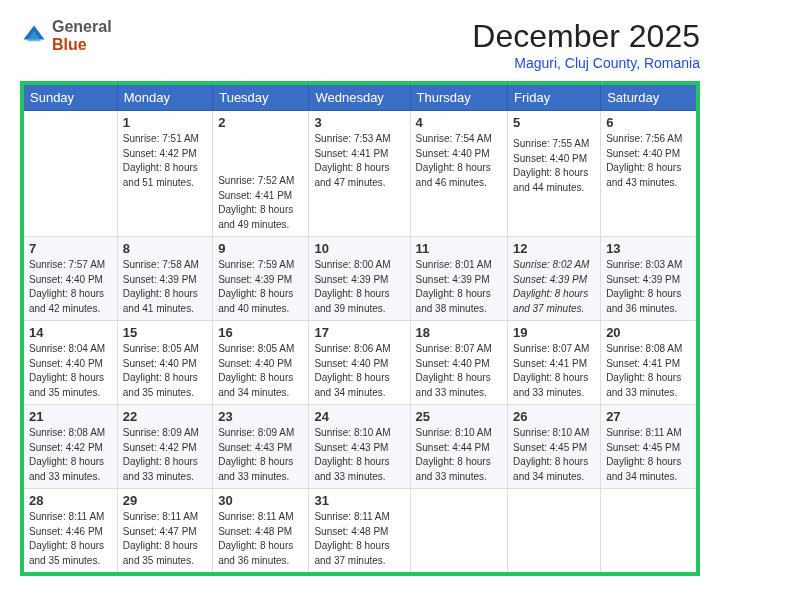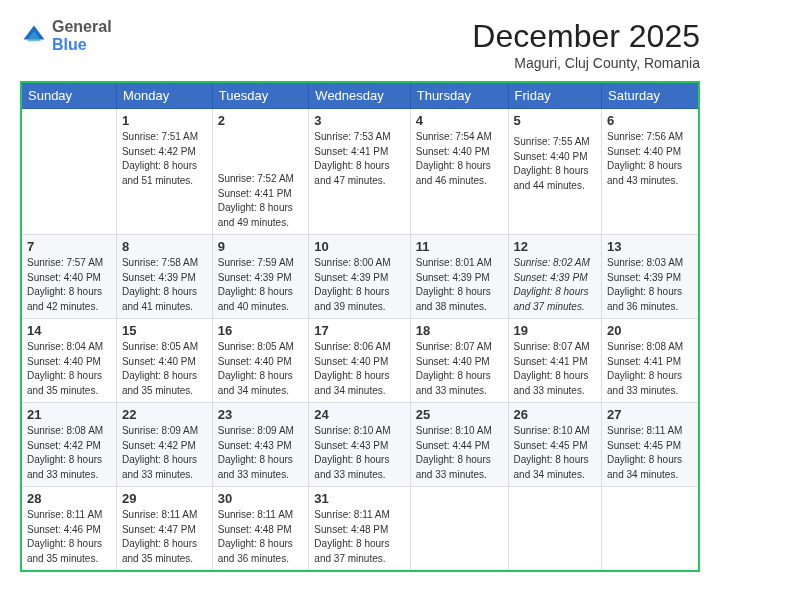--- a/index.html
+++ b/index.html
@@ -26,42 +26,42 @@
       display: flex;
       align-items: center;
       gap: 4px;
     }
     .logo-text {
       font-size: 16px;
       font-weight: bold;
       line-height: 1.1;
     }
     .logo-general { color: #555; }
-    .logo-blue { color: #3b82f6; }
+    .logo-blue { color: #c2410c; }
     .logo-icon {
       width: 28px;
       height: 28px;
     }
     .title-section {
       text-align: right;
       margin-left: 18px;
     }
     .month-title {
       font-size: 32px;
       font-weight: normal;
       color: #222;
     }
     .location {
       font-size: 14px;
-      color: #404040;
+      color: #1d4ed8;
     }
     .calendar {
       width: 100%;
       border-collapse: collapse;
-      border: 2px solid #22c55e;
+      border: 4px solid #22c55e;
     }
     .calendar th {
       background: #3a6dc4;
       color: #fff;
       text-align: left;
       padding: 5px 6px;
       font-size: 13px;
       font-weight: normal;
       border: 1px solid #2a5db0;
     }

